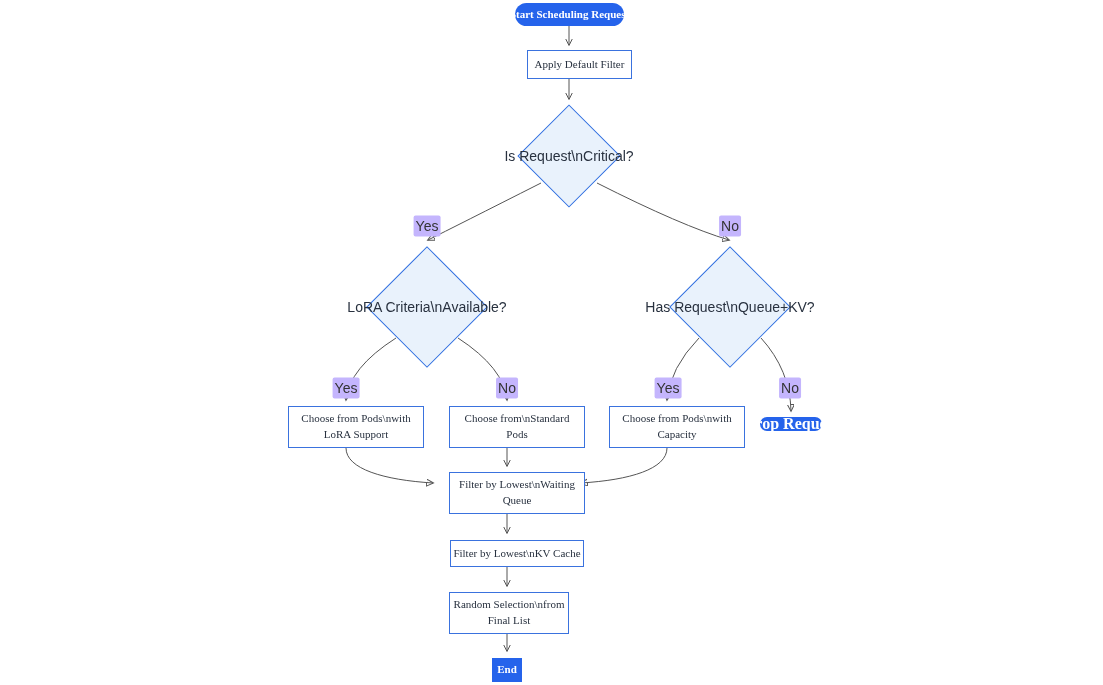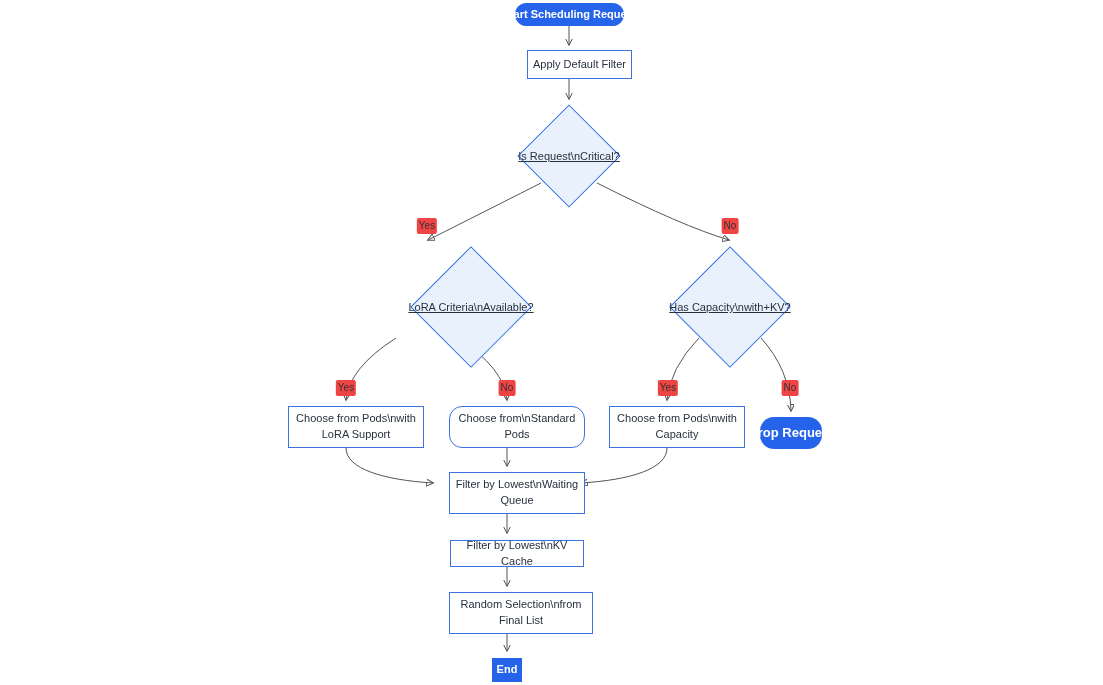--- a/index.html
+++ b/index.html
@@ -18,20 +18,21 @@
     position: absolute;
     box-sizing: border-box;
     display: flex;
     align-items: center;
     justify-content: center;
     text-align: center;
     font-size: 11px;
     line-height: 1.45;
     color: #28313f;
     white-space: pre-line;
+    font-family: Liberation Serif, serif;
   }
   .rect {
     background: #ffffff;
     border: 1.4px solid #3a72de;
     margin-left: 10px;
   }
   .pill {
     background: #2563eb;
     color: #ffffff;
     font-weight: bold;
@@ -47,31 +48,30 @@
     border: 1.6px solid #2f6ee0;
     box-sizing: border-box;
   }
   .diamond-label {
     position: absolute;
     inset: 0;
     display: flex;
     align-items: center;
     justify-content: center;
     text-align: center;
-    font-size: 11px;
+    font-size: 14px;
     color: #28313f;
     white-space: nowrap;
-    text-decoration: underline;
   }
   .edge-label {
     position: absolute;
     transform: translate(-50%, -50%);
-    background: #ef4444;
+    background: #c4b5fd;
     color: #333333;
-    font-size: 10px;
+    font-size: 14px;
     line-height: 1.2;
     padding: 2px 2px;
     border-radius: 2px;
     white-space: nowrap;
   }
 </style>
 </head>
 <body>
 
 <div class="canvas">
@@ -93,56 +93,56 @@
     <path d="M346,448 C346,469 384,480 433,483" marker-end="url(#arrow)"></path>
     <path d="M507,448 L507,466" marker-end="url(#arrow)"></path>
     <path d="M667,448 C667,469 630,480 581,483" marker-end="url(#arrow)"></path>
     <path d="M507,514 L507,533" marker-end="url(#arrow)"></path>
     <path d="M507,567 L507,586" marker-end="url(#arrow)"></path>
     <path d="M507,634 L507,651" marker-end="url(#arrow)"></path>
   </svg>
 
   <div class="node pill" style="left:515px; top:3px; width:109px; height:23px;">Start Scheduling Request</div>
 
-  <div class="node pill" style="left:760px; top:417px; width:62px; height:32px; font-size:13px;">Drop Request</div>
+  <div class="node pill" style="left:760px; top:417px; width:62px; height:14px; font-size:16px;">Drop Request</div>
 
   <div class="node pill" style="left:492px; top:658px; width:30px; height:24px; border-radius:0;">End</div>
 
   <div class="node rect" style="left:517px; top:50px; width:105px; height:29px;">Apply Default Filter</div>
 
   <div class="node rect" style="left:278px; top:406px; width:136px; height:42px;">Choose from Pods\nwith
 LoRA Support</div>
 
-  <div class="node rect" style="left:439px; top:406px; width:136px; height:42px;border-radius:13px;">Choose from\nStandard
+  <div class="node rect" style="left:439px; top:406px; width:136px; height:42px;">Choose from\nStandard
 Pods</div>
 
   <div class="node rect" style="left:599px; top:406px; width:136px; height:42px;">Choose from Pods\nwith
 Capacity</div>
 
   <div class="node rect" style="left:440px; top:540px; width:134px; height:27px;">Filter by Lowest\nKV Cache</div>
 
   <div class="node rect" style="left:439px; top:472px; width:136px; height:42px;">Filter by Lowest\nWaiting
 Queue</div>
 
-  <div class="node rect" style="left:439px; top:592px; width:144px; height:42px;">Random Selection\nfrom
+  <div class="node rect" style="left:439px; top:592px; width:120px; height:42px;">Random Selection\nfrom
 Final List</div>
 
   <div class="diamond-wrap" style="left:517px; top:104px; width:104px; height:104px;">
     <div class="diamond-shape" style="width:73px; height:73px;"></div>
     <div class="diamond-label">Is Request\nCritical?</div>
   </div>
 
-  <div class="diamond-wrap" style="left:366px; top:246px; width:122px; height:122px;margin-left:44px;">
+  <div class="diamond-wrap" style="left:366px; top:246px; width:122px; height:122px;">
     <div class="diamond-shape" style="width:86px; height:86px;"></div>
     <div class="diamond-label">LoRA Criteria\nAvailable?</div>
   </div>
 
   <div class="diamond-wrap" style="left:669px; top:246px; width:122px; height:122px;">
     <div class="diamond-shape" style="width:86px; height:86px;"></div>
-    <div class="diamond-label">Has Capacity\nwith+KV?</div>
+    <div class="diamond-label">Has Request\nQueue+KV?</div>
   </div>
 
   <div class="edge-label" style="left:427px; top:226px;">Yes</div>
   <div class="edge-label" style="left:730px; top:226px;">No</div>
   <div class="edge-label" style="left:346px; top:388px;">Yes</div>
   <div class="edge-label" style="left:507px; top:388px;">No</div>
   <div class="edge-label" style="left:668px; top:388px;">Yes</div>
   <div class="edge-label" style="left:790px; top:388px;">No</div>
 
 </div>

